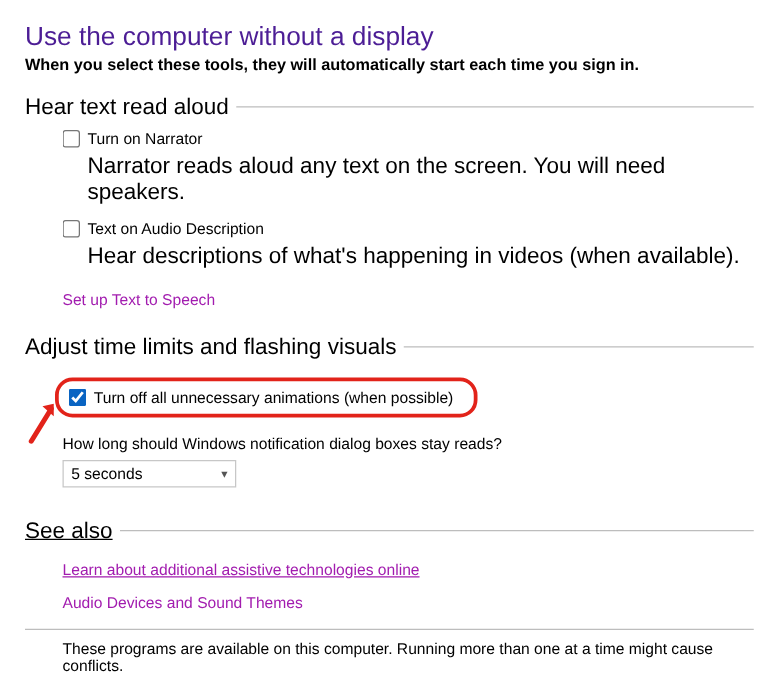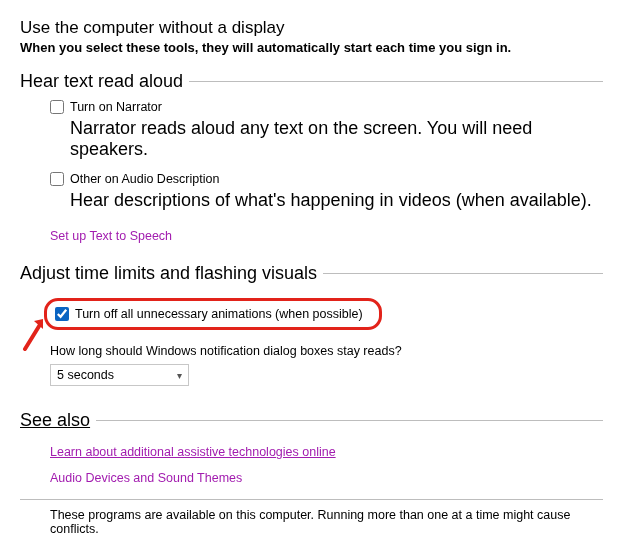--- a/index.html
+++ b/index.html
@@ -6,22 +6,22 @@
   body {
     margin: 0;
     padding: 18px 20px;
     font-family: "Segoe UI", Tahoma, sans-serif;
     font-size: 12.5px;
     color: #000;
     background: #fff;
     width: 623px;
   }
   .page-title {
-    color: #000000;
-    font-size: 17px;
+    color: #4c1d95;
+    font-size: 21px;
     margin: 0 0 2px 0;
     font-weight: 400;
   }
   .page-subtitle {
     font-size: 13px;
     color: #000;
     margin: 0 0 16px 0;
     font-weight: bold;
   }
   .group {
@@ -128,21 +128,21 @@
   </div>
   <div class="group-body">
     <div class="check-row">
       <input type="checkbox" style="">
       <span class="check-label">Turn on Narrator</span>
     </div>
     <div class="desc">Narrator reads aloud any text on the screen. You will need speakers.</div>
 
     <div class="check-row">
       <input type="checkbox" style="">
-      <span class="check-label">Other on Audio Description</span>
+      <span class="check-label">Text on Audio Description</span>
     </div>
     <div class="desc">Hear descriptions of what's happening in videos (when available).</div>
 
     <span class="link">Set up Text to Speech</span>
   </div>
 </div>
 
 <div class="group" style="margin-top:14px;">
   <div class="legend-row">
     <span class="legend-text">Adjust time limits and flashing visuals</span>

